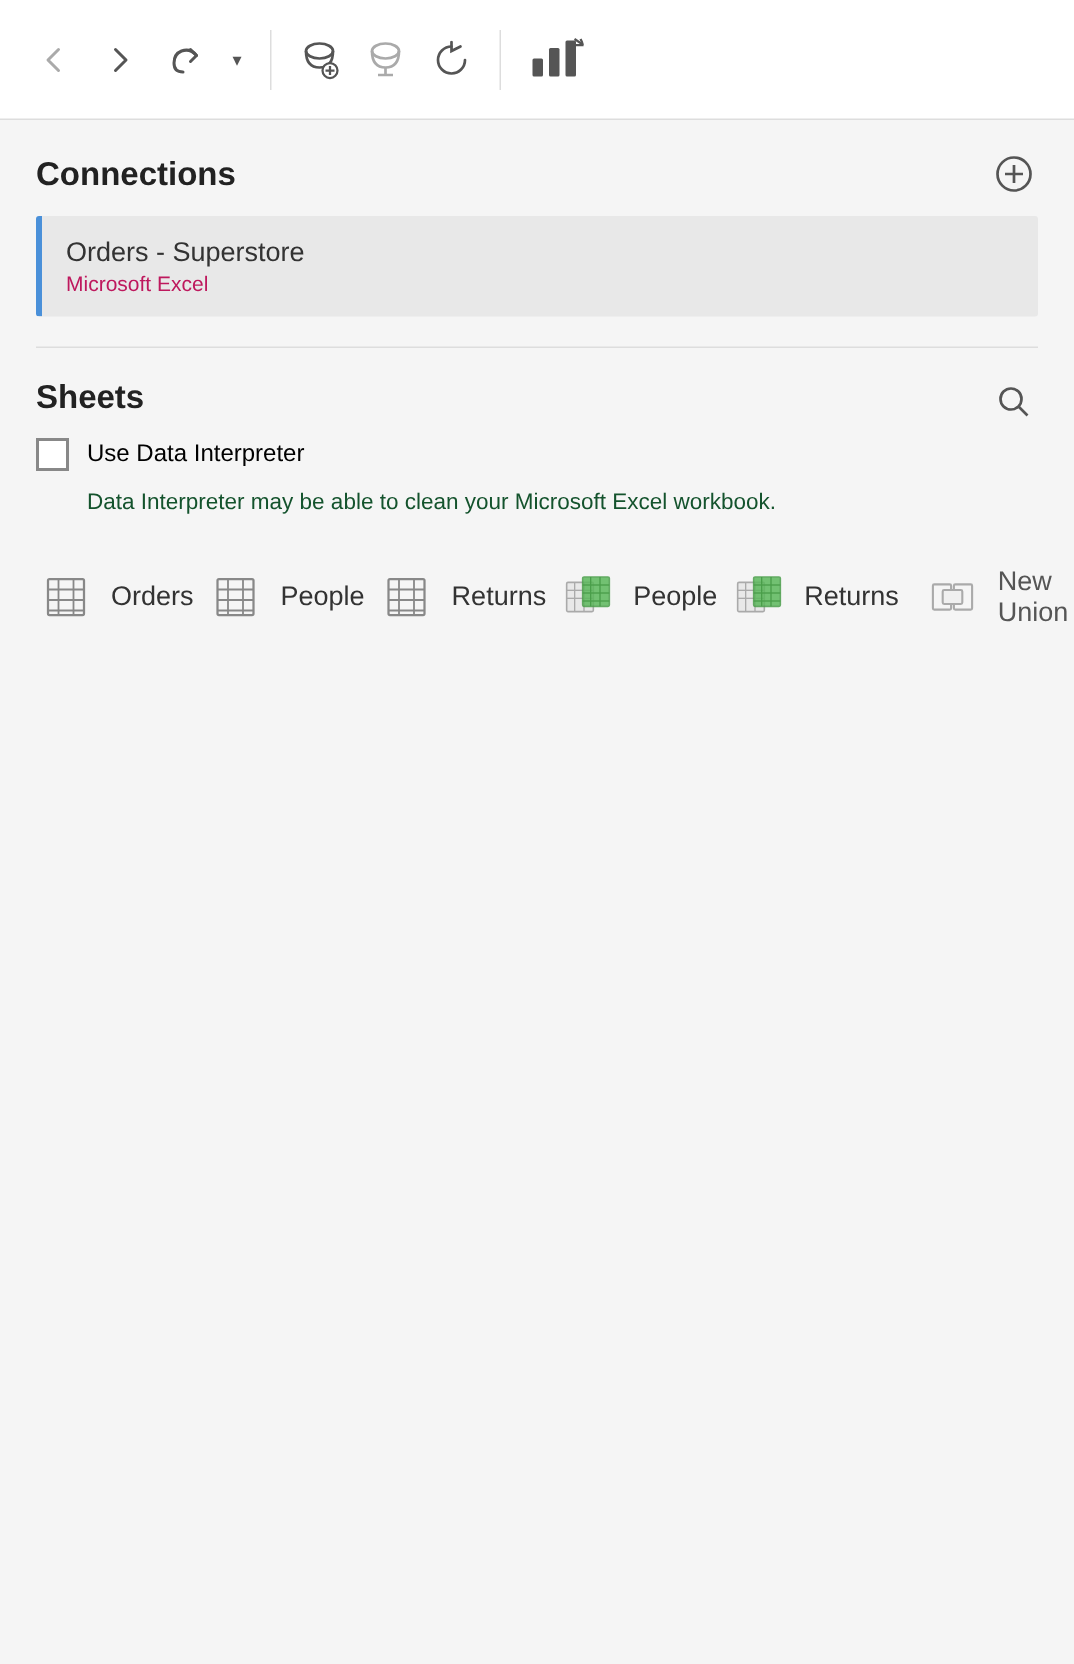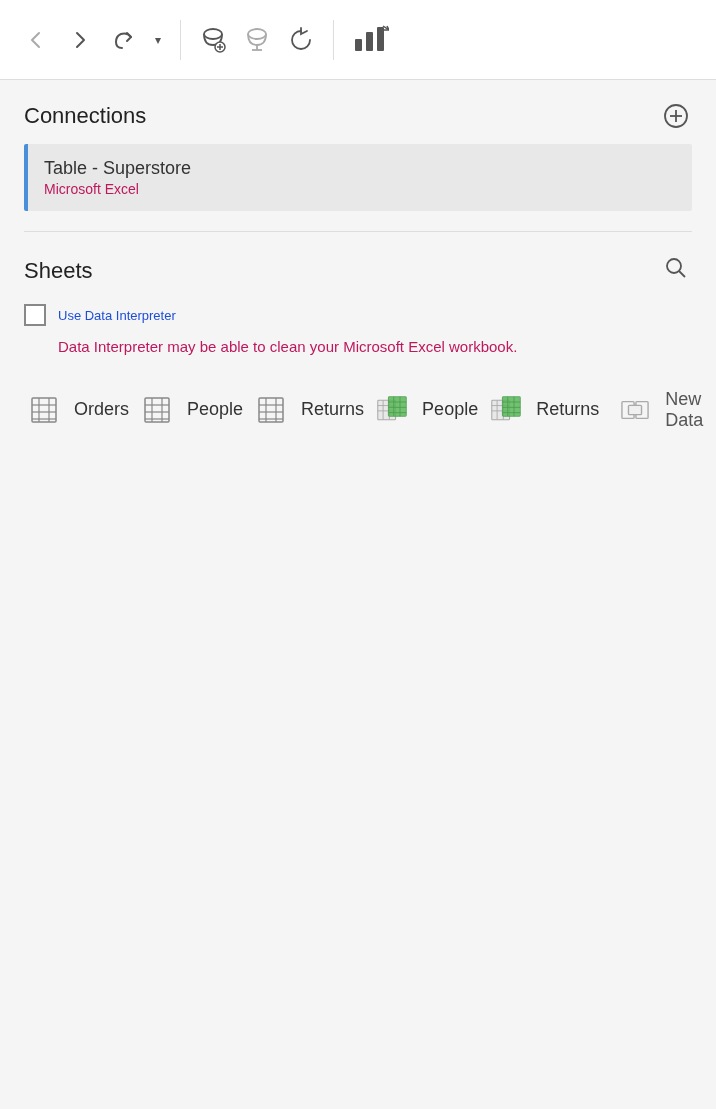--- a/index.html
+++ b/index.html
@@ -61,21 +61,21 @@
     
     .section-header {
       display: flex;
       align-items: center;
       justify-content: space-between;
       margin-bottom: 12px;
     }
 
     .section-title {
       font-size: 22px;
-      font-weight: 400;
+      font-weight: 700;
       color: #222;
     }
 
     .section-action-btn {
       width: 32px;
       height: 32px;
       display: flex;
       align-items: center;
       justify-content: center;
       cursor: pointer;
@@ -117,51 +117,51 @@
     
     .section-divider {
       height: 1px;
       background: #ddd;
       margin: 20px 0;
     }
 
     
     .sheets-header {
       display: flex;
-      align-items: flex-end;
+      align-items: flex-start;
       justify-content: space-between;
-      margin-bottom: 20px;
+      margin-bottom: 8px;
     }
 
     
     .interpreter-row {
       display: flex;
       align-items: center;
       gap: 12px;
       margin-bottom: 10px;
     }
 
     .checkbox {
       width: 22px;
       height: 22px;
       border: 2px solid #888;
       background: #fff;
       cursor: pointer;
       flex-shrink: 0;
     }
 
     .interpreter-label {
-      font-size: 13px;
-      color: #1d4ed8;
+      font-size: 16px;
+      color: #000000;
       cursor: pointer;
     }
 
     .interpreter-description {
       font-size: 15px;
-      color: #be185d;
+      color: #14532d;
       margin-left: 34px;
       margin-bottom: 20px;
       line-height: 1.5;
     }
 
     
     .sheet-list {
       display: flex;
       flex-direction: row;
       gap: 4px;
@@ -283,21 +283,21 @@
       <svg width="26" height="26" viewBox="0 0 26 26" fill="none" stroke="#555" stroke-width="1.8">
         <circle cx="13" cy="13" r="11"></circle>
         <line x1="13" y1="7" x2="13" y2="19"></line>
         <line x1="7" y1="13" x2="19" y2="13"></line>
       </svg>
     </button>
   </div>
 
   <div class="connection-item">
     <div class="connection-info">
-      <span class="connection-name">Table - Superstore</span>
+      <span class="connection-name">Orders - Superstore</span>
       <span class="connection-type">Microsoft Excel</span>
     </div>
   </div>
 
   <div class="section-divider"></div>
 
   <div class="sheets-header">
     <h2 class="section-title">Sheets</h2>
     <button class="section-action-btn" title="Search sheets">
       <svg width="22" height="22" viewBox="0 0 22 22" fill="none" stroke="#555" stroke-width="1.8">
@@ -402,18 +402,18 @@
 
     <div class="union-item">
       <div class="sheet-icon">
         <svg width="30" height="28" viewBox="0 0 32 30" fill="none">
 
           <rect x="2" y="6" width="13" height="18" rx="1" stroke="#aaa" stroke-width="1.5" fill="none"></rect>
           <rect x="17" y="6" width="13" height="18" rx="1" stroke="#aaa" stroke-width="1.5" fill="none"></rect>
           <rect x="9" y="10" width="14" height="10" rx="1" stroke="#aaa" stroke-width="1.5" fill="#f0f0f0"></rect>
         </svg>
       </div>
-      <span class="union-name">New Data</span>
+      <span class="union-name">New Union</span>
     </div>
 
 
   </div>
 </div>
 
 </body></html>

